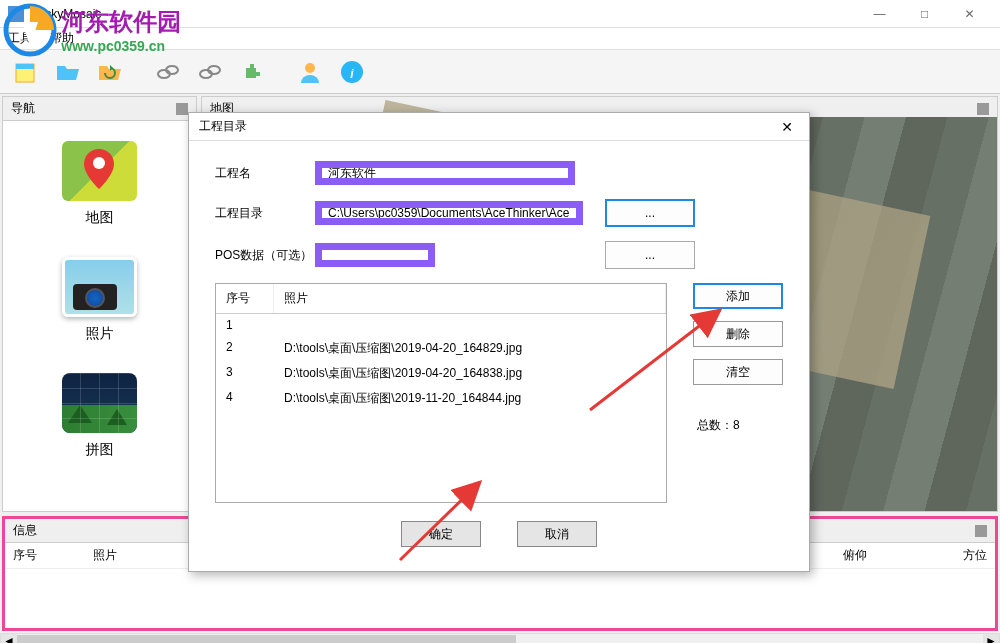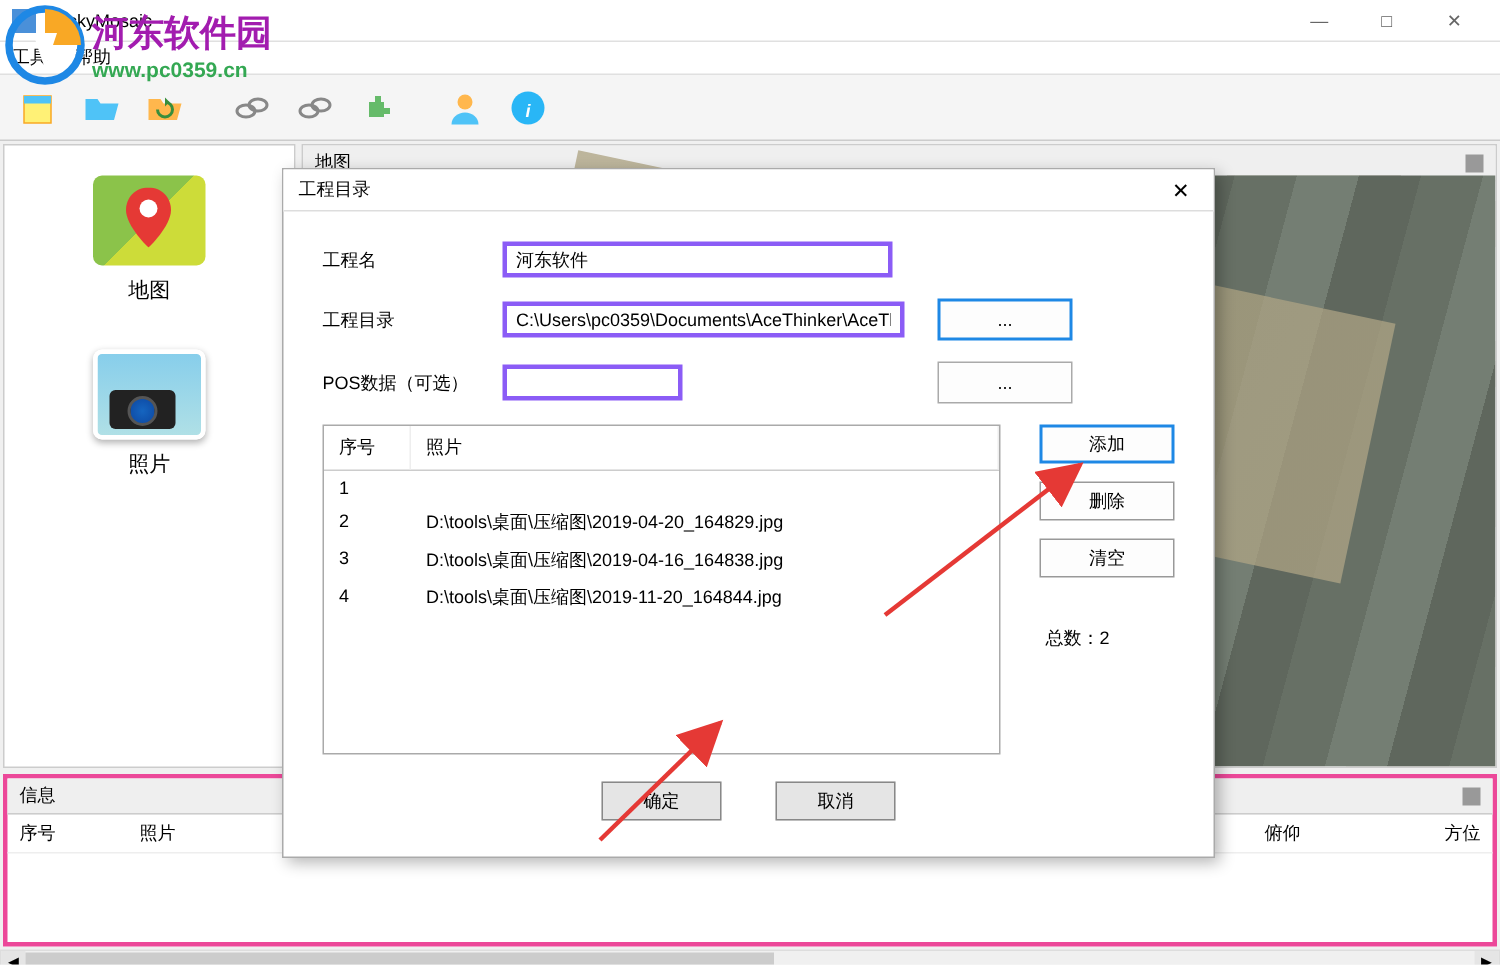--- a/index.html
+++ b/index.html
@@ -56,21 +56,21 @@
 .hscroll .arr.l { left: 0; }
 .hscroll .arr.r { right: 0; }
 
 
 .dialog { position: absolute; top: 112px; left: 188px; width: 622px; height: 460px; background: #fff; border: 1px solid #aaa; box-shadow: 3px 3px 10px rgba(0,0,0,0.3); z-index: 100; }
 .dlg-title { height: 28px; display: flex; align-items: center; padding: 0 10px; border-bottom: 1px solid #ddd; background: #fff; }
 .dlg-title .x { margin-left: auto; font-size: 14px; padding: 0 6px; }
 .dlg-body { padding: 20px 26px; }
 .form-row { display: flex; align-items: center; margin-bottom: 14px; }
 .form-row label { width: 100px; }
-.form-row input[type=text] { height: 24px; border: 3px solid #8b5cf6; padding: 0 6px; background: #fff; margin-left: 20px; }
+.form-row input[type=text] { height: 24px; border: 7px solid #8b5cf6; padding: 0 6px; background: #fff; }
 .form-row .w1 { width: 260px; }
 .form-row .w2 { width: 268px; height: 28px; border: 1px solid #999; padding: 0 6px; }
 .form-row .w3 { width: 120px; height: 28px; border: 1px solid #999; }
 .browse-btn { width: 90px; height: 28px; border: 2px solid #1e88e5; background: #fdfdfd; margin-left: 22px; display: flex; align-items: center; justify-content: center; }
 .browse-btn2 { width: 90px; height: 28px; border: 1px solid #aaa; background: #fdfdfd; margin-left: 22px; display: flex; align-items: center; justify-content: center; }
 
 .list-label { margin: 6px 0 10px; }
 .list-area { display: flex; gap: 26px; }
 .table-box { flex: 1; border: 1px solid #aaa; height: 220px; background: #fff; }
 .table-head { display: flex; border-bottom: 1px solid #ccc; background: #fff; }
@@ -171,38 +171,51 @@
   <div class="toolbtn">
       <svg viewBox="0 0 28 28">
         <circle cx="14" cy="14" r="11" fill="#29b6f6"></circle>
         <text x="14" y="20" text-anchor="middle" fill="#fff" font-size="16" font-style="italic" font-weight="bold">i</text>
       </svg>
     </div>
 </div>
 
 <div class="main">
   <div class="nav-panel">
+    <div class="panel-header">
+      <span>导航</span>
+      <span class="sq"></span>
+    </div>
     <div class="nav-items">
       <div class="nav-item">
         <div class="nav-icon" style="background:linear-gradient(135deg,#8bc34a 0,#8bc34a 50%,#cddc39 50%);position:relative;">
           <svg style="position:absolute;top:8px;left:22px" width="30" height="40" viewBox="0 0 30 40">
               <path d="M15 0 C6 0 0 7 0 15 C0 26 15 40 15 40 S30 26 30 15 C30 7 24 0 15 0 Z" fill="#e53935"></path>
               <circle cx="15" cy="14" r="6" fill="#fff"></circle>
             </svg>
         </div>
         <div class="nav-label">地图</div>
       </div>
       <div class="nav-item">
         <div class="nav-icon" style="background:linear-gradient(#87ceeb,#b0e0e6);position:relative;border:3px solid #fff;box-shadow:0 2px 5px rgba(0,0,0,.3);">
           <div style="position:absolute;bottom:4px;left:8px;width:44px;height:26px;background:#222;border-radius:4px;">
               <div style="position:absolute;top:4px;left:12px;width:20px;height:20px;background:radial-gradient(circle,#1565c0,#0d47a1);border-radius:50%;border:2px solid #555"></div>
             </div>
         </div>
         <div class="nav-label">照片</div>
       </div>
+      <div class="nav-item">
+        <div class="nav-icon" style="background:linear-gradient(#0d2340,#1a3a5c);position:relative;border-radius:8px;overflow:hidden;">
+          <div style="position:absolute;bottom:0;left:0;right:0;height:28px;background:linear-gradient(90deg,#2e7d32,#388e3c)"></div>
+          <div style="position:absolute;bottom:10px;left:6px;width:0;height:0;border-left:12px solid transparent;border-right:12px solid transparent;border-bottom:18px solid #1b5e20"></div>
+          <div style="position:absolute;bottom:8px;right:10px;width:0;height:0;border-left:10px solid transparent;border-right:10px solid transparent;border-bottom:16px solid #1b5e20"></div>
+          <div style="position:absolute;inset:0;background:repeating-linear-gradient(90deg,transparent 0,transparent 18px,rgba(255,255,255,.15) 18px,rgba(255,255,255,.15) 19px),repeating-linear-gradient(0deg,transparent 0,transparent 14px,rgba(255,255,255,.15) 14px,rgba(255,255,255,.15) 15px)"></div>
+        </div>
+        <div class="nav-label">拼图</div>
+      </div>
     </div>
   </div>
 
   <div class="map-panel">
     <div class="panel-header">
       <span>地图</span>
       <span class="sq"></span>
     </div>
     <div class="map-bg"></div>
   </div>
@@ -258,33 +271,33 @@
         <div class="table-body">
           <div class="tr">
               <div class="td-seq">1</div>
             </div>
           <div class="tr">
               <div class="td-seq">2</div>
               <div class="td-photo">D:\tools\桌面\压缩图\2019-04-20_164829.jpg</div>
             </div>
           <div class="tr">
               <div class="td-seq">3</div>
-              <div class="td-photo">D:\tools\桌面\压缩图\2019-04-16_164838.jpg</div>
+              <div class="td-photo">D:\tools\桌面\压缩图\2019-04-20_164838.jpg</div>
             </div>
           <div class="tr">
               <div class="td-seq">4</div>
               <div class="td-photo">D:\tools\桌面\压缩图\2019-11-20_164844.jpg</div>
             </div>
         </div>
       </div>
       <div class="side-btns">
         <div class="side-btn hl">添加</div>
         <div class="side-btn">删除</div>
         <div class="side-btn">清空</div>
-        <div class="total">总数：2</div>
+        <div class="total">总数：8</div>
       </div>
     </div>
 
     <div class="dlg-foot">
       <button>确定</button>
       <button>取消</button>
     </div>
   </div>
 </div>
 

